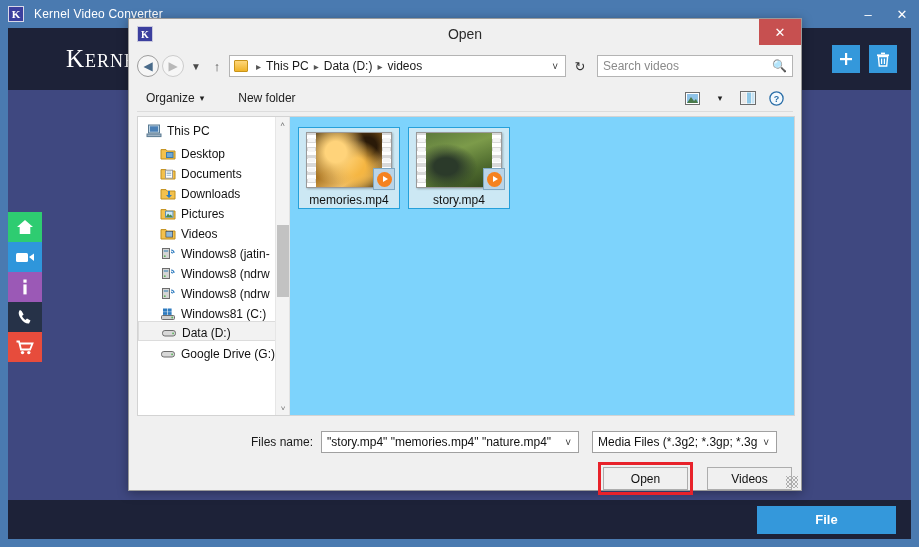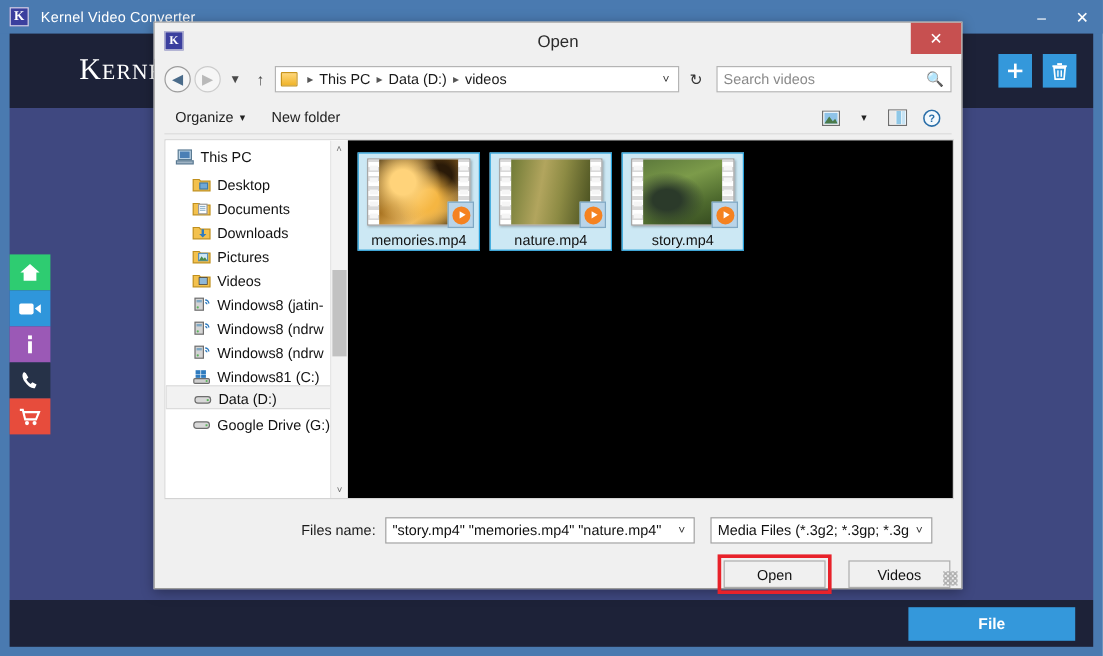--- a/index.html
+++ b/index.html
@@ -187,21 +187,21 @@
     font-family: "Liberation Sans", sans-serif;
     background: transparent;
   }
   .search-box input::placeholder { color: #8a8a8a; }
   .search-ico { font-size: 12px; color: #4a4a4a; }
 
   
   .dlg-toolbar {
     height: 27px; margin: 2px 8px 0 8px;
     border-bottom: 1px solid #dcdcdc;
-    display: flex; align-items: center; gap: 4px;
+    display: flex; align-items: center; gap: 16px;
     font-size: 12px; color: #222;
   }
   .tb-item { padding: 0 9px; height: 24px; display: flex; align-items: center; gap: 5px; }
   .tb-right { margin-left: auto; display: flex; align-items: center; gap: 2px; padding-right: 4px; }
   .tb-icobtn { width: 26px; height: 22px; display: flex; align-items: center; justify-content: center; }
   .tiny-caret { font-size: 9px; }
 
   
   .dlg-content {
     position: absolute; left: 8px; top: 97px;
@@ -236,21 +236,21 @@
   .ts-arrow {
     height: 14px; display: flex; align-items: center; justify-content: center;
     font-size: 8px; color: #707070;
   }
   .ts-thumb {
     position: absolute; left: 1px; top: 108px;
     width: 12px; height: 72px; background: #c2c2c2;
   }
 
   .files-pane {
-    flex: 1; background: #000000;
+    flex: 1; background: #7dd3fc;
     padding: 10px 0 0 8px;
     display: flex; flex-wrap: wrap; align-content: flex-start;
     gap: 8px;
   }
   .file-tile {
     width: 102px; height: 82px;
     background: #cce8f4; border: 1px solid #26a0da;
     display: flex; flex-direction: column; align-items: center;
     padding-top: 4px;
   }
@@ -657,45 +657,20 @@
                   <i></i>
                 </span>
             </div>
             <div class="play-badge">
                 <span></span>
               </div>
           </div>
           <div class="file-label">memories.mp4</div>
         </div>
 
-        <div class="file-tile">
-          <div class="thumb-wrap">
-            <div class="thumb-strip">
-              <span class="perf">
-                  <i></i>
-                  <i></i>
-                  <i></i>
-                  <i></i>
-                  <i></i>
-                </span>
-              <span class="thumb-img img-nature"></span>
-              <span class="perf">
-                  <i></i>
-                  <i></i>
-                  <i></i>
-                  <i></i>
-                  <i></i>
-                </span>
-            </div>
-            <div class="play-badge">
-                <span></span>
-              </div>
-          </div>
-          <div class="file-label">nature.mp4</div>
-        </div>
 
         <div class="file-tile">
           <div class="thumb-wrap">
             <div class="thumb-strip">
               <span class="perf">
                   <i></i>
                   <i></i>
                   <i></i>
                   <i></i>
                   <i></i>

